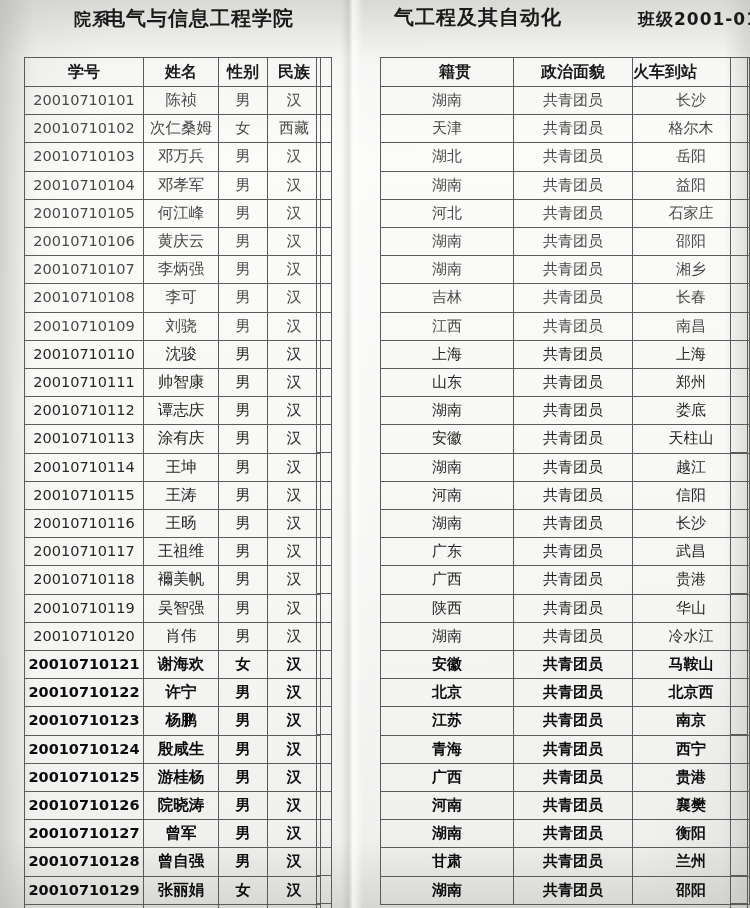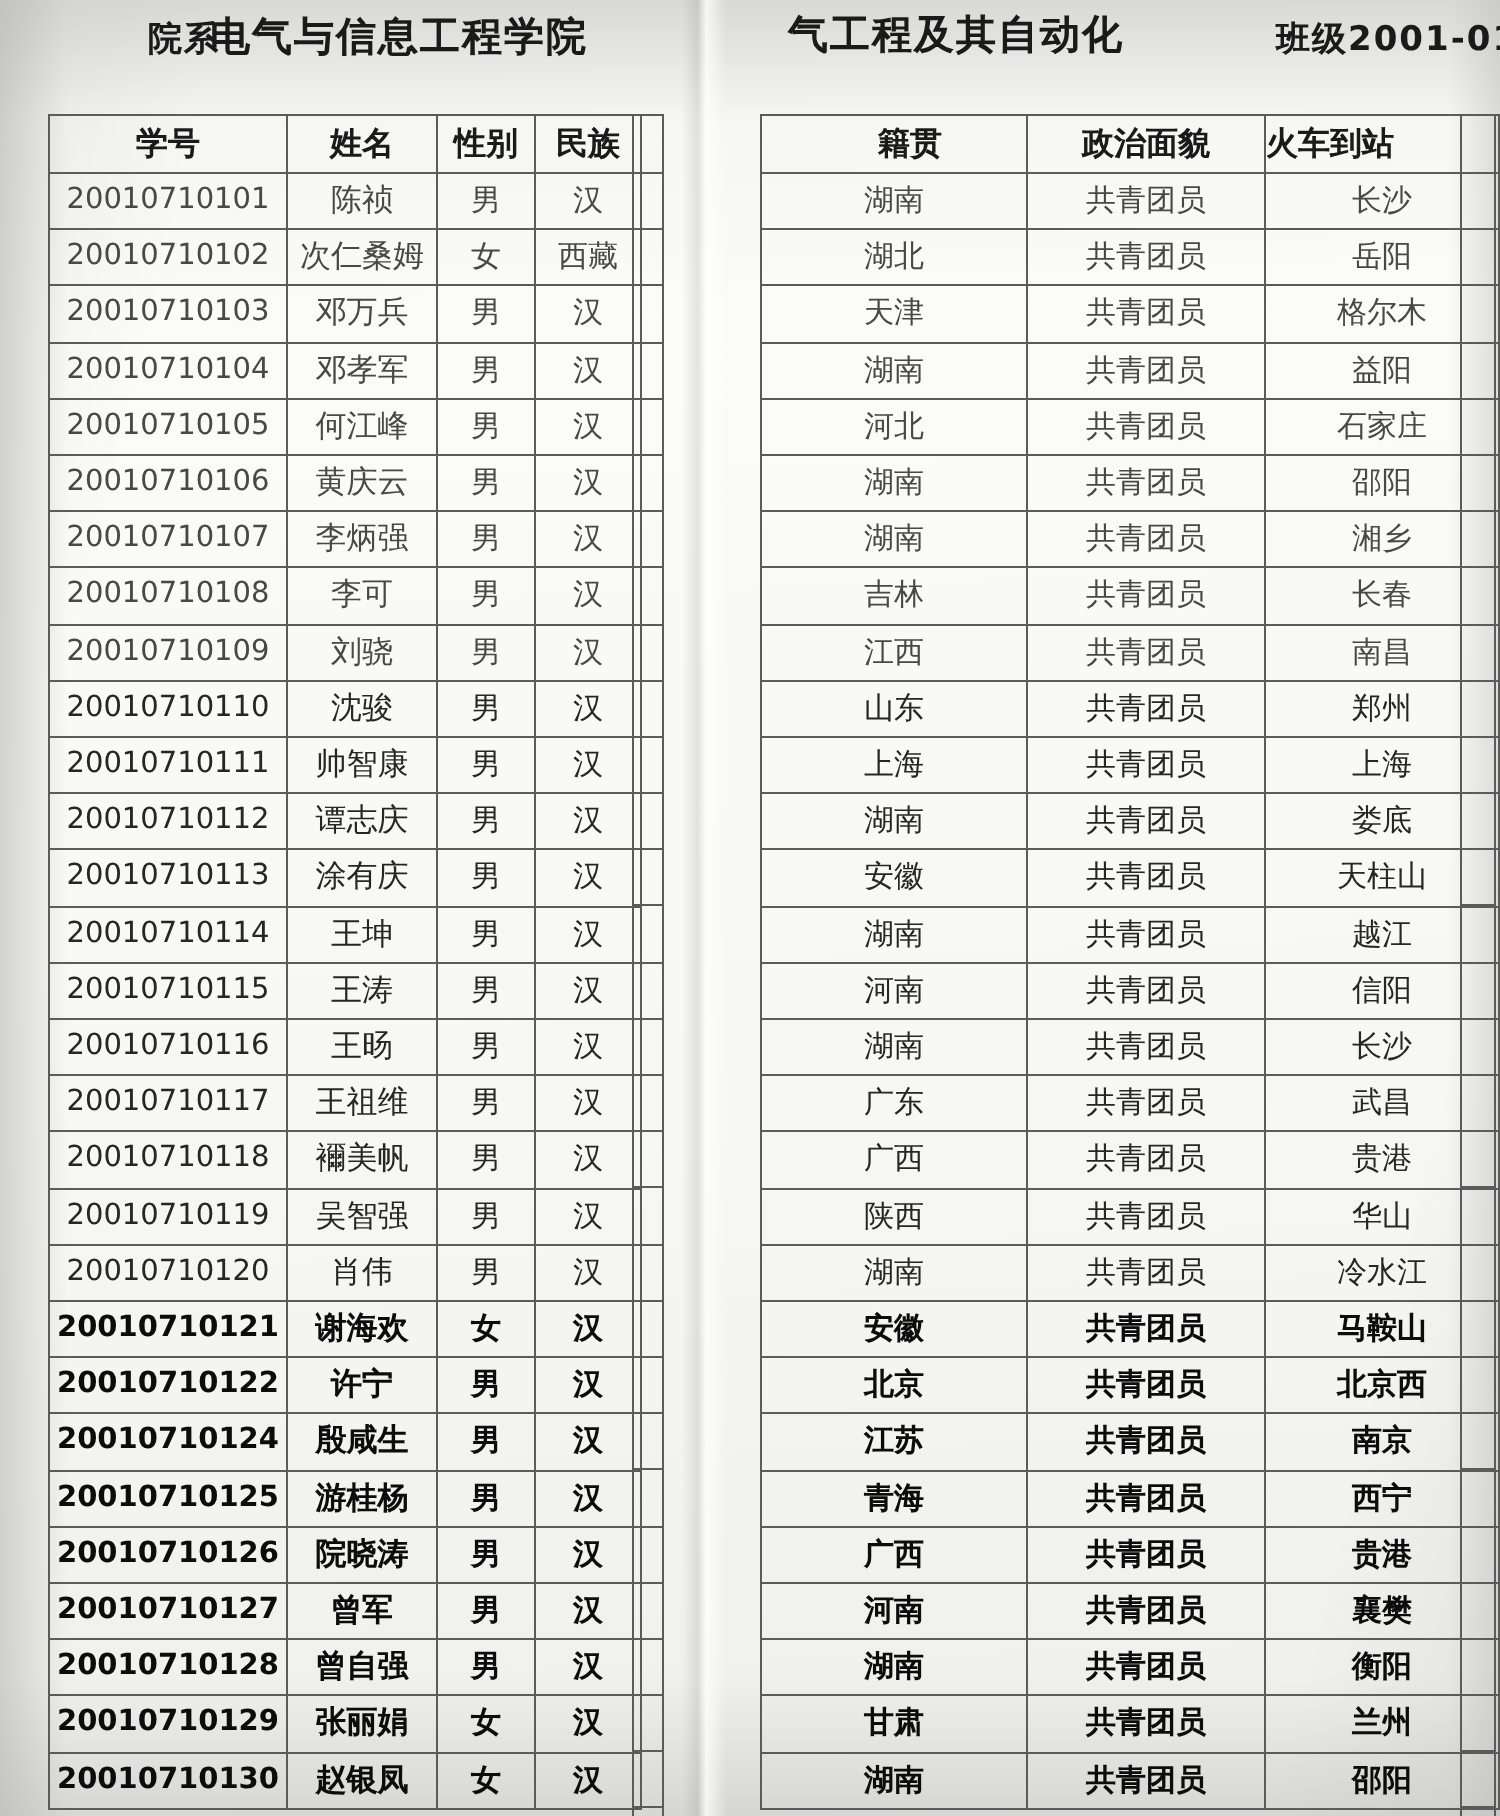--- a/index.html
+++ b/index.html
@@ -301,20 +301,26 @@
           <td class="c-sex">女</td>
           <td class="c-eth">汉</td>
         </tr>
         <tr class="r-dark">
           <td class="c-id">20010710122</td>
           <td class="c-name">许宁</td>
           <td class="c-sex">男</td>
           <td class="c-eth">汉</td>
         </tr>
         <tr class="r-dark">
+          <td class="c-id">20010710123</td>
+          <td class="c-name">杨鹏</td>
+          <td class="c-sex">男</td>
+          <td class="c-eth">汉</td>
+        </tr>
+        <tr class="r-dark">
           <td class="c-id">20010710124</td>
           <td class="c-name">殷咸生</td>
           <td class="c-sex">男</td>
           <td class="c-eth">汉</td>
         </tr>
         <tr class="r-dark">
           <td class="c-id">20010710125</td>
           <td class="c-name">游桂杨</td>
           <td class="c-sex">男</td>
           <td class="c-eth">汉</td>
@@ -458,30 +464,30 @@
         <th class="c-station" style="text-align:left;padding-left:0">火车到站</th>
       </tr>
     </thead>
     <tbody>
         <tr class="r-light">
           <td class="c-origin">湖南</td>
           <td class="c-party">共青团员</td>
           <td class="c-station">长沙</td>
         </tr>
         <tr class="r-light">
+          <td class="c-origin">天津</td>
+          <td class="c-party">共青团员</td>
+          <td class="c-station">格尔木</td>
+        </tr>
+        <tr class="r-light">
           <td class="c-origin">湖北</td>
           <td class="c-party">共青团员</td>
           <td class="c-station">岳阳</td>
         </tr>
         <tr class="r-light">
-          <td class="c-origin">天津</td>
-          <td class="c-party">共青团员</td>
-          <td class="c-station">格尔木</td>
-        </tr>
-        <tr class="r-light">
           <td class="c-origin">湖南</td>
           <td class="c-party">共青团员</td>
           <td class="c-station">益阳</td>
         </tr>
         <tr class="r-light">
           <td class="c-origin">河北</td>
           <td class="c-party">共青团员</td>
           <td class="c-station">石家庄</td>
         </tr>
         <tr class="r-light">
@@ -498,28 +504,28 @@
           <td class="c-origin">吉林</td>
           <td class="c-party">共青团员</td>
           <td class="c-station">长春</td>
         </tr>
         <tr class="r-light">
           <td class="c-origin">江西</td>
           <td class="c-party">共青团员</td>
           <td class="c-station">南昌</td>
         </tr>
         <tr class="r-mid">
+          <td class="c-origin">上海</td>
+          <td class="c-party">共青团员</td>
+          <td class="c-station">上海</td>
+        </tr>
+        <tr class="r-mid">
           <td class="c-origin">山东</td>
           <td class="c-party">共青团员</td>
           <td class="c-station">郑州</td>
-        </tr>
-        <tr class="r-mid">
-          <td class="c-origin">上海</td>
-          <td class="c-party">共青团员</td>
-          <td class="c-station">上海</td>
         </tr>
         <tr class="r-mid">
           <td class="c-origin">湖南</td>
           <td class="c-party">共青团员</td>
           <td class="c-station">娄底</td>
         </tr>
         <tr class="r-mid">
           <td class="c-origin">安徽</td>
           <td class="c-party">共青团员</td>
           <td class="c-station">天柱山</td>

